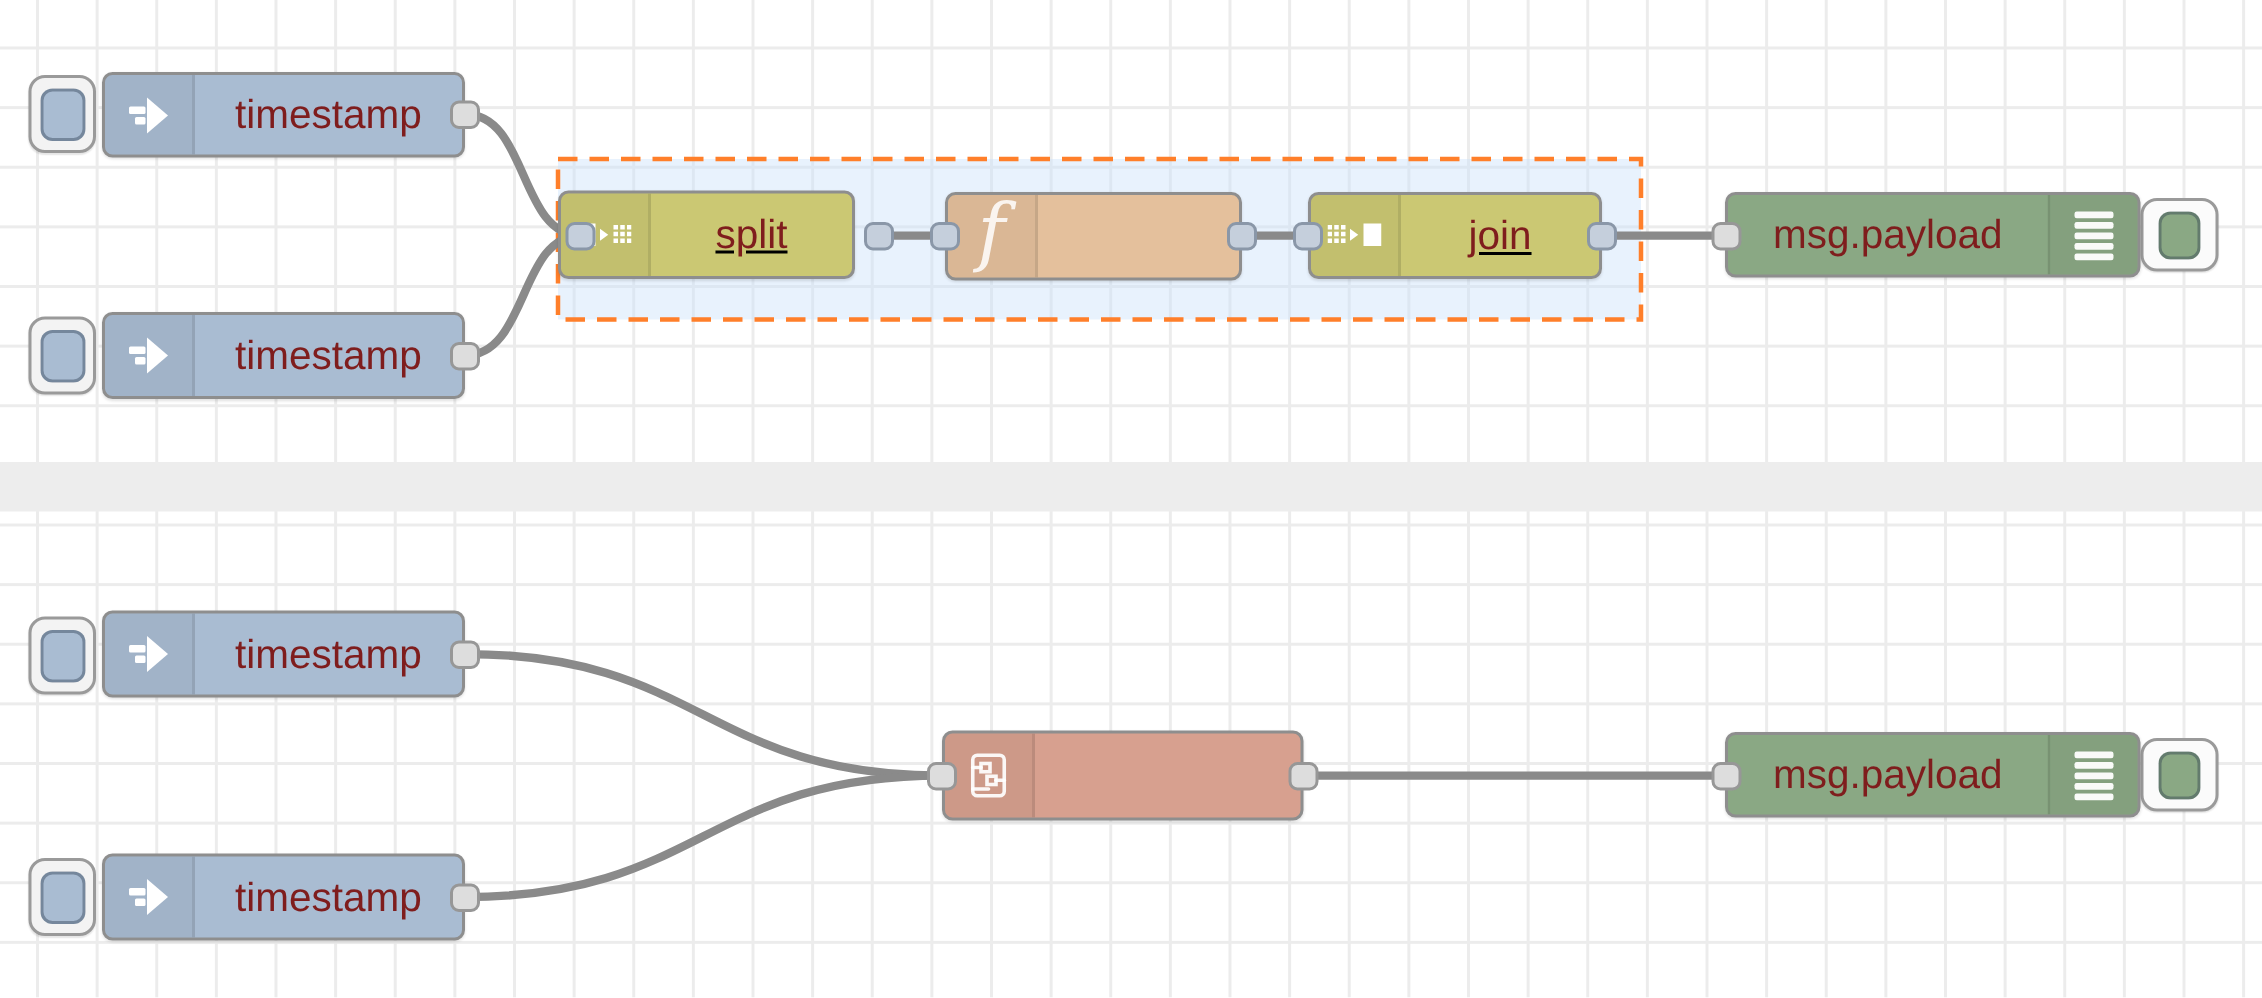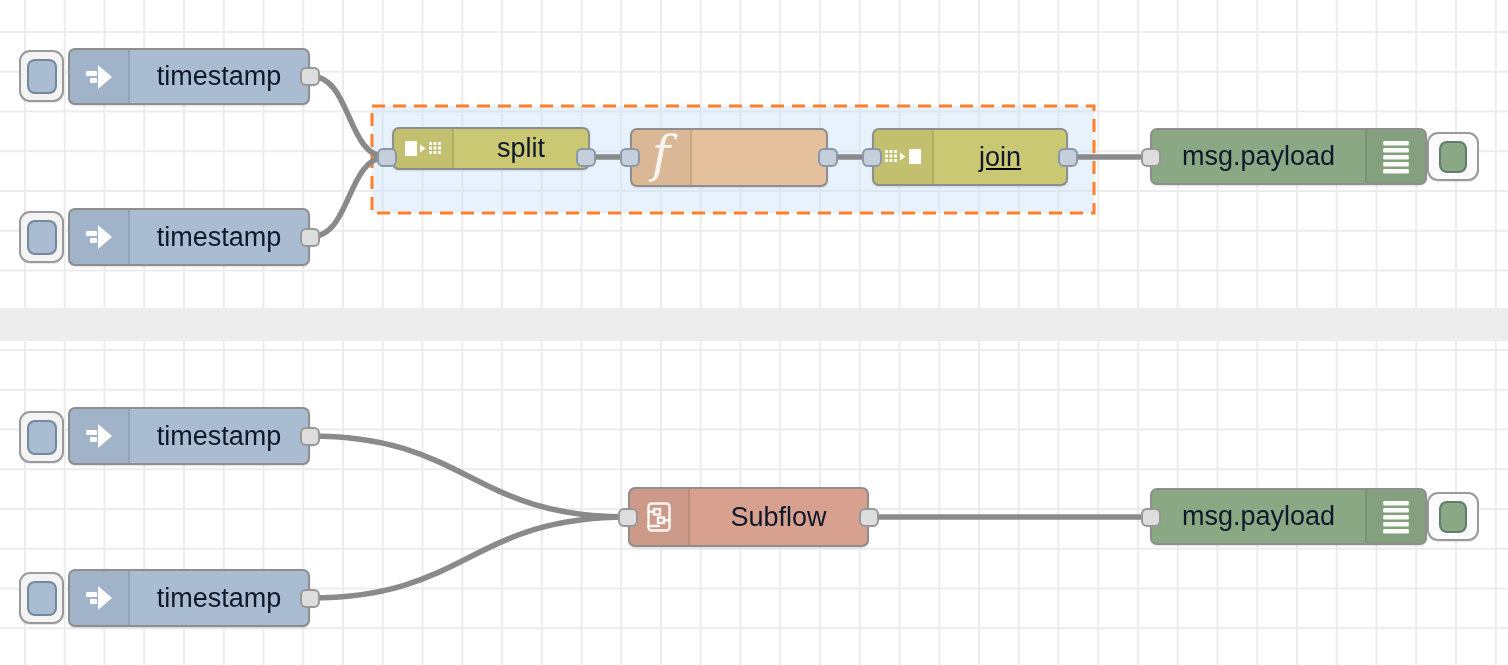--- a/index.html
+++ b/index.html
@@ -23,21 +23,21 @@
     box-shadow:0 1px 2px rgba(0,0,0,0.12);
   }
   .icon-region{
     width:58px;flex:0 0 58px;display:flex;align-items:center;justify-content:center;
     background:rgba(0,0,0,0.045);border-right:2px solid rgba(0,0,0,0.09);
     border-radius:5px 0 0 5px;
   }
   .icon-region.right{border-right:none;border-left:2px solid rgba(0,0,0,0.09);border-radius:0 5px 5px 0;}
   .node-label{
     flex:1;display:flex;align-items:center;justify-content:center;
-    font-size:27px;color:#0f172a;white-space:nowrap;padding:0 8px;
+    font-size:27px;color:#7f1d1d;white-space:nowrap;padding:0 8px;
   }
   .port{
     position:absolute;box-sizing:border-box;z-index:4;width:20px;height:19px;
     background:#ddd;border:2.5px solid #979797;border-radius:6px;
   }
   .port.tinted{background:#c5cfdc;border-color:#8a97a8;}
   .btn-outer{
     position:absolute;box-sizing:border-box;z-index:2;
     background:#f3f3f3;border:2px solid #9a9a9a;border-radius:11px;
     display:flex;align-items:center;justify-content:center;
@@ -98,21 +98,21 @@
           <polygon points="14,4 28,16 14,28 14,4"></polygon>
           <rect x="2" y="10" width="11" height="5" rx="1"></rect>
           <rect x="6" y="17" width="7" height="5" rx="1"></rect>
         </g>
       </svg>
     </div>
     <div class="node-label">timestamp</div>
   </div>
   <div class="port" style="left:300px;top:227.5px;"></div>
 
-  <div class="node" style="left: 392px; top: 127px; width: 198px; height: 43px; background-color: rgb(203, 200, 115);">
+  <div class="node" style="left: 372px; top: 127px; width: 198px; height: 59px; background-color: rgb(203, 200, 115); text-decoration: underline;">
     <div class="icon-region">
       <svg class="icon" width="36" height="26" viewBox="0 0 36 26">
         <g fill="#ffffff">
           <rect x="0" y="5" width="12" height="15"></rect>
           <polygon points="15,8.5 20.5,12.5 15,16.5"></polygon>
           <rect x="24" y="6" width="3" height="3"></rect>
             <rect x="28.5" y="6" width="3" height="3"></rect>
             <rect x="33" y="6" width="3" height="3"></rect>
           <rect x="24" y="10.5" width="3" height="3"></rect>
             <rect x="28.5" y="10.5" width="3" height="3"></rect>
@@ -217,21 +217,20 @@
     <div class="icon-region">
       <svg class="icon" width="30" height="32" viewBox="0 0 30 32" fill="none" stroke="rgba(255,255,255,0.92)" stroke-width="2.4" stroke-linecap="round">
         <rect x="4.5" y="2.5" width="21" height="27" rx="3"></rect>
         <rect x="10" y="8" width="6" height="5.5"></rect>
         <path d="M4.5 10.7 H10"></path>
         <rect x="14" y="16.5" width="6" height="5.5"></rect>
         <path d="M20 19.2 H25.5"></path>
         <path d="M4.5 25 H15"></path>
       </svg>
     </div>
-    <div class="node-label">Subflow</div>
   </div>
   <div class="port" style="left:618px;top:507.5px;"></div>
   <div class="port" style="left:859px;top:507.5px;"></div>
 
   <div class="btn-outer debug" style="left:1427px;top:492px;width:52px;height:49px;">
     <div class="btn-inner" style="width: 28px; height: 32px; background-color: rgb(138, 168, 132);"></div>
   </div>
   <div class="node" style="left: 1150px; top: 488px; width: 277px; height: 57px; background-color: rgb(138, 168, 132);">
     <div class="node-label">msg.payload</div>
     <div class="icon-region right">

